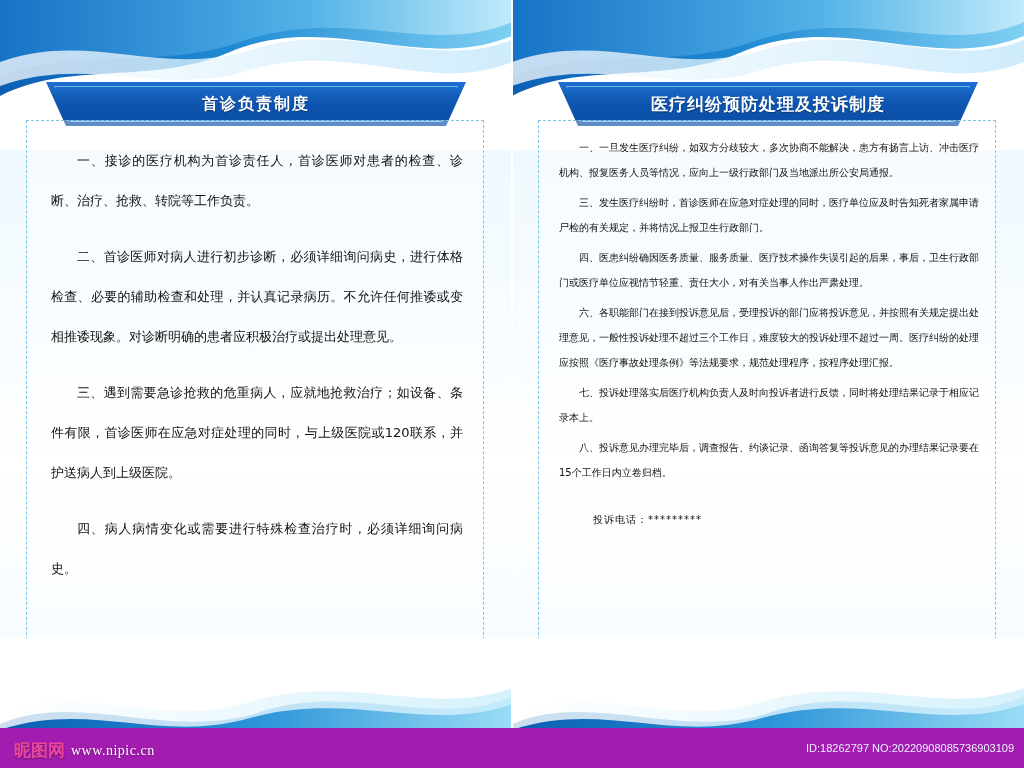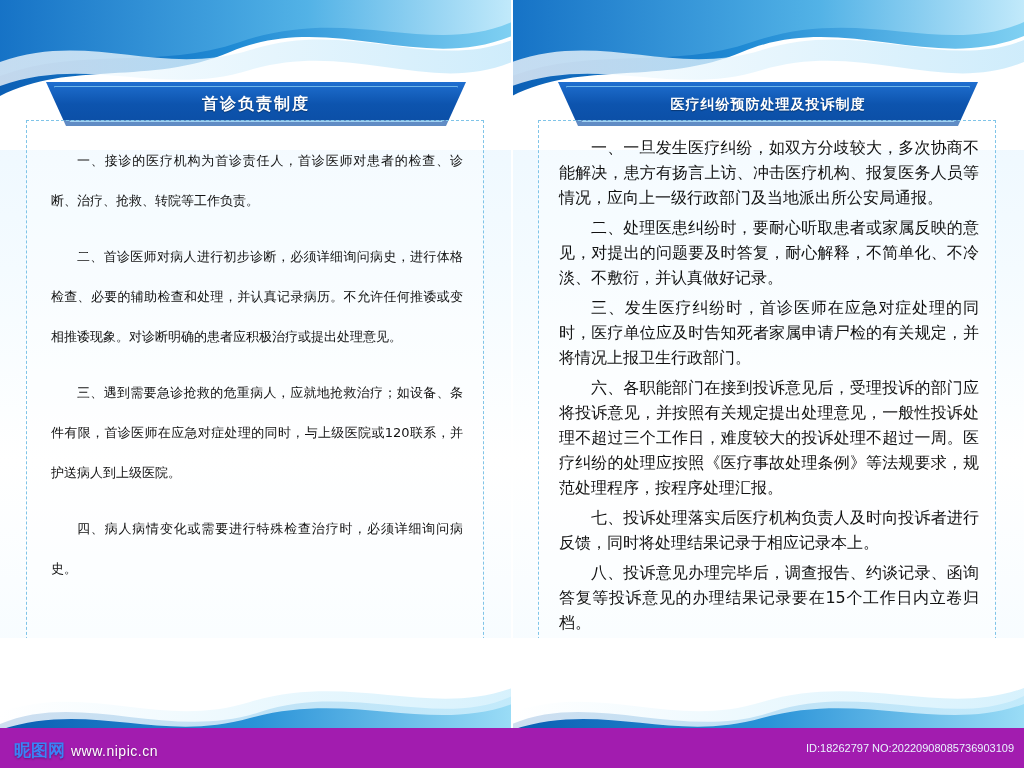--- a/index.html
+++ b/index.html
@@ -100,21 +100,21 @@
     height: 44px;
     line-height: 44px;
     text-align: center;
     color: #ffffff;
     font-size: 16px;
     font-weight: bold;
     letter-spacing: 2px;
     font-family: "DejaVu Sans", "Liberation Sans", sans-serif;
     text-shadow: 0 1px 1px rgba(0,0,0,0.35);
   }
-  .title-right .title-text { font-size: 14px; letter-spacing: 1px; }
+  .title-right .title-text { font-size: 17px; letter-spacing: 1px; }
 
   
   .body-text {
     position: absolute;
     left: 24px;
     top: 20px;
     width: 412px;
     color: #111111;
     font-size: 14.5px;
     font-family: "DejaVu Sans", "Liberation Sans", sans-serif;
@@ -129,21 +129,21 @@
     font-size: 13px;
     margin-bottom: 16px;
   }
   .panel-right .body-text {
     top: 14px;
     left: 20px;
     width: 420px;
   }
   .panel-right .para {
     line-height: 25px;
-    font-size: 16px;
+    font-size: 10px;
     margin-bottom: 5px;
   }
   .phone-line {
     margin-top: 22px;
     text-indent: 0;
     padding-left: 34px;
     font-size: 14px;
     letter-spacing: 1px;
   }
 
@@ -180,28 +180,28 @@
     position: absolute;
     left: 14px;
     bottom: 6px;
     display: flex;
     align-items: center;
     gap: 6px;
   }
   .wm-logo {
     font-size: 17px;
     font-weight: bold;
-    color: #3b82f6;
+    color: #ec4899;
     font-family: "DejaVu Sans", sans-serif;
     text-shadow: 0 1px 2px rgba(0,0,0,0.35);
   }
   .wm-url {
     font-size: 14px;
     color: #ffffff;
-    font-family: Liberation Sans, sans-serif;
+    font-family: Liberation Serif, serif;
     letter-spacing: 0.5px;
     text-shadow: 0 1px 2px rgba(0,0,0,0.35);
   }
   .divider {
     position: absolute;
     left: 511px;
     top: 0;
     width: 2px;
     height: 768px;
     background: #ffffff;
@@ -307,22 +307,22 @@
 
     <div class="title-wrap title-right">
       <div class="title-ribbon"></div>
       <div class="title-ribbon-inner"></div>
       <div class="title-text">医疗纠纷预防处理及投诉制度</div>
     </div>
 
     <div class="content-frame">
       <div class="body-text">
         <p class="para">一、一旦发生医疗纠纷，如双方分歧较大，多次协商不能解决，患方有扬言上访、冲击医疗机构、报复医务人员等情况，应向上一级行政部门及当地派出所公安局通报。</p>
-        <p class="para">二、处理医患纠纷时，要耐心听取患者或家属反映的意见，对提出的问题要及时答复，耐心解释，不简单化、不冷淡、不敷衍，并认真做好记录。</p>
         <p class="para">三、发生医疗纠纷时，首诊医师在应急对症处理的同时，医疗单位应及时告知死者家属申请尸检的有关规定，并将情况上报卫生行政部门。</p>
+        <p class="para">四、医患纠纷确因医务质量、服务质量、医疗技术操作失误引起的后果，事后，卫生行政部门或医疗单位应视情节轻重、责任大小，对有关当事人作出严肃处理。</p>
         <p class="para">六、各职能部门在接到投诉意见后，受理投诉的部门应将投诉意见，并按照有关规定提出处理意见，一般性投诉处理不超过三个工作日，难度较大的投诉处理不超过一周。医疗纠纷的处理应按照《医疗事故处理条例》等法规要求，规范处理程序，按程序处理汇报。</p>
         <p class="para">七、投诉处理落实后医疗机构负责人及时向投诉者进行反馈，同时将处理结果记录于相应记录本上。</p>
         <p class="para">八、投诉意见办理完毕后，调查报告、约谈记录、函询答复等投诉意见的办理结果记录要在15个工作日内立卷归档。</p>
         <p class="para phone-line"><span>投诉电话：</span><span>*********</span></p>
       </div>
     </div>
 
     <div class="bottom-band">
       <svg width="512" height="130" viewBox="0 0 512 130" preserveAspectRatio="none">
         <defs>

